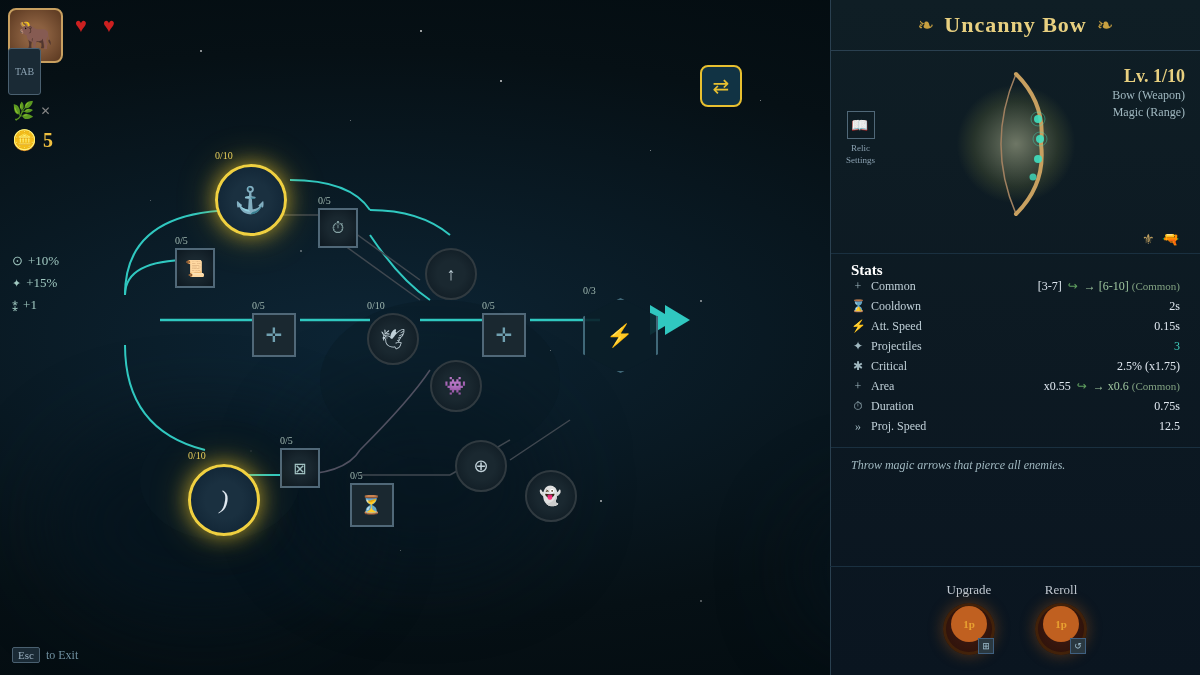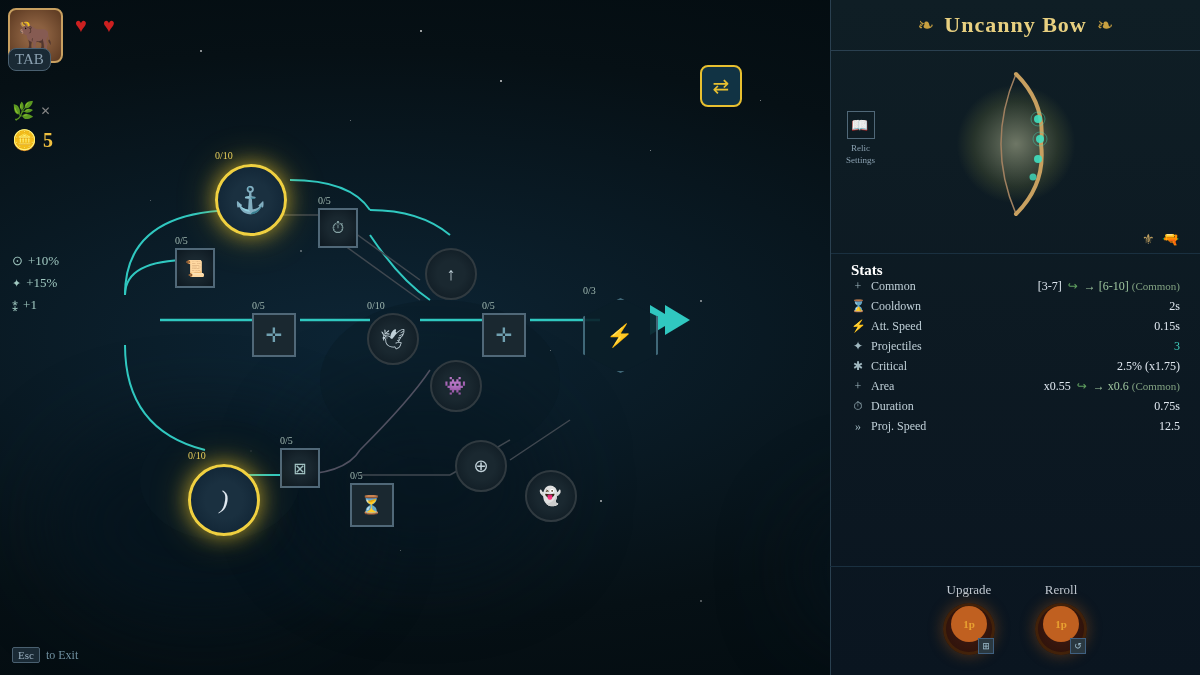--- a/index.html
+++ b/index.html
@@ -82,23 +82,23 @@
     }
 
     
     .tab-button {
       position: absolute;
       top: 48px;
       left: 8px;
       background: #1a2a35;
       border: 1px solid #4a6070;
       color: #8aa0b0;
-      padding: 2px 6px;
-      font-size: 15px;
-      border-radius: 8px;
+      padding: 17px 6px;
+      font-size: 10px;
+      border-radius: 3px;
     }
 
     
     .currency {
       position: absolute;
       top: 100px;
       left: 12px;
     }
 
     .currency-item {
@@ -756,20 +756,27 @@
 
       <circle cx="72" cy="55" r="4" fill="#40e0c0" opacity="0.9"></circle>
       <circle cx="74" cy="75" r="4" fill="#40e0c0" opacity="0.9"></circle>
       <circle cx="72" cy="95" r="4" fill="#40e0c0" opacity="0.9"></circle>
       <circle cx="67" cy="113" r="3.5" fill="#40e0c0" opacity="0.8"></circle>
 
       <circle cx="72" cy="55" r="7" fill="none" stroke="#40e0c0" stroke-width="1" opacity="0.4"></circle>
       <circle cx="74" cy="75" r="7" fill="none" stroke="#40e0c0" stroke-width="1" opacity="0.4"></circle>
     </svg>
 
+    <div class="weapon-info-top">
+      <div class="weapon-level">Lv. 1/10</div>
+      <div class="weapon-type">
+        <span>Bow (Weapon)</span><br>
+        <span>Magic (Range)</span>
+      </div>
+    </div>
   </div>
 
   <div class="weapon-icons-row">
     <span style="font-size:14px;color:#c0a060;">⚜</span>
     <span style="font-size:14px;color:#a0b8c0;">🔫</span>
   </div>
 
   <div class="stats-section">
     <div class="stats-title">Stats</div>
 
@@ -841,20 +848,23 @@
 
     <div class="stat-row">
       <div class="stat-name-group">
         <span class="stat-icon">»</span>
         <span>Proj. Speed</span>
       </div>
       <span class="stat-value">12.5</span>
     </div>
   </div>
 
+  <div class="weapon-description">
+    <span>Throw magic arrows that pierce all enemies.</span>
+  </div>
 
   <div class="bottom-buttons">
     <div class="action-button-group">
       <span class="action-label">Upgrade</span>
       <div class="action-btn">
         <div class="action-btn-inner">
           <span class="btn-cost">1p</span>
         </div>
         <div class="btn-icon-bottom">⊞</div>
       </div>

